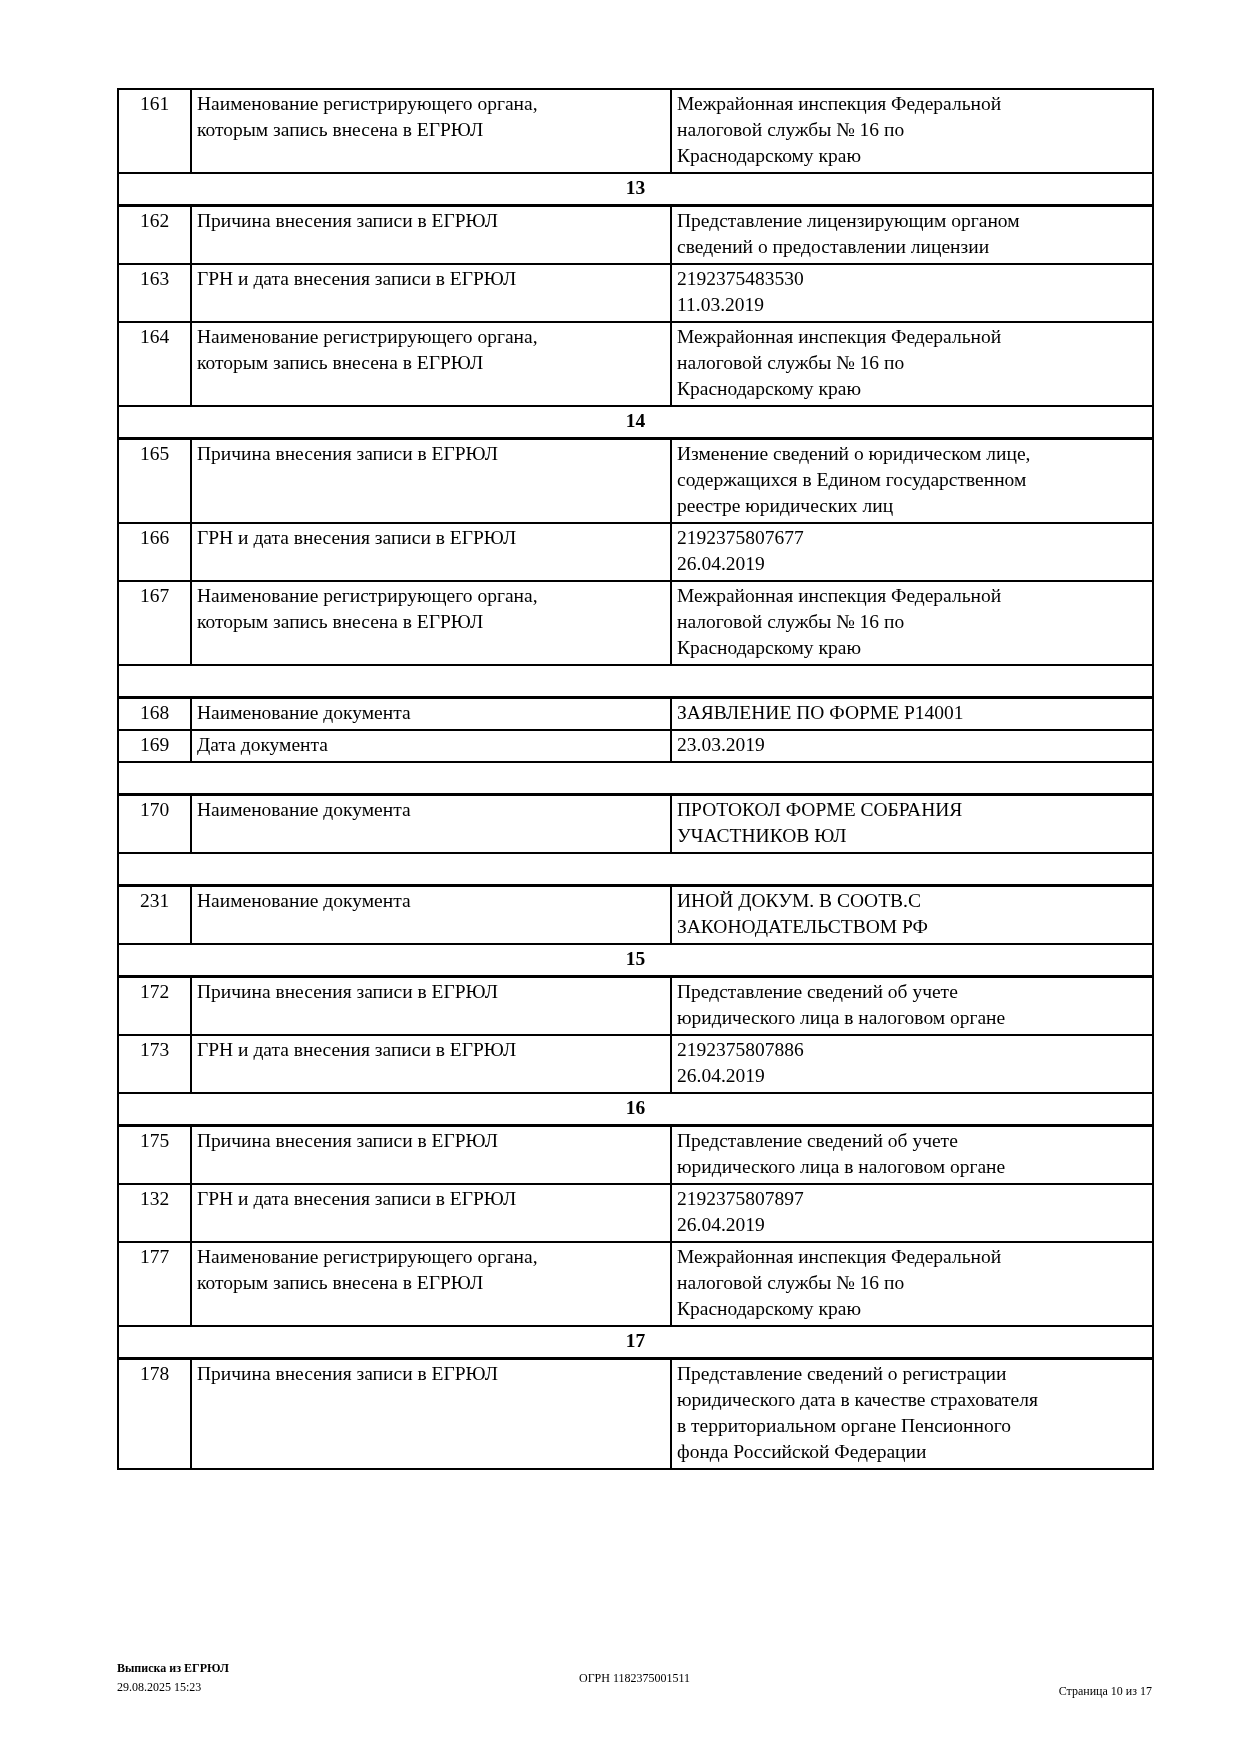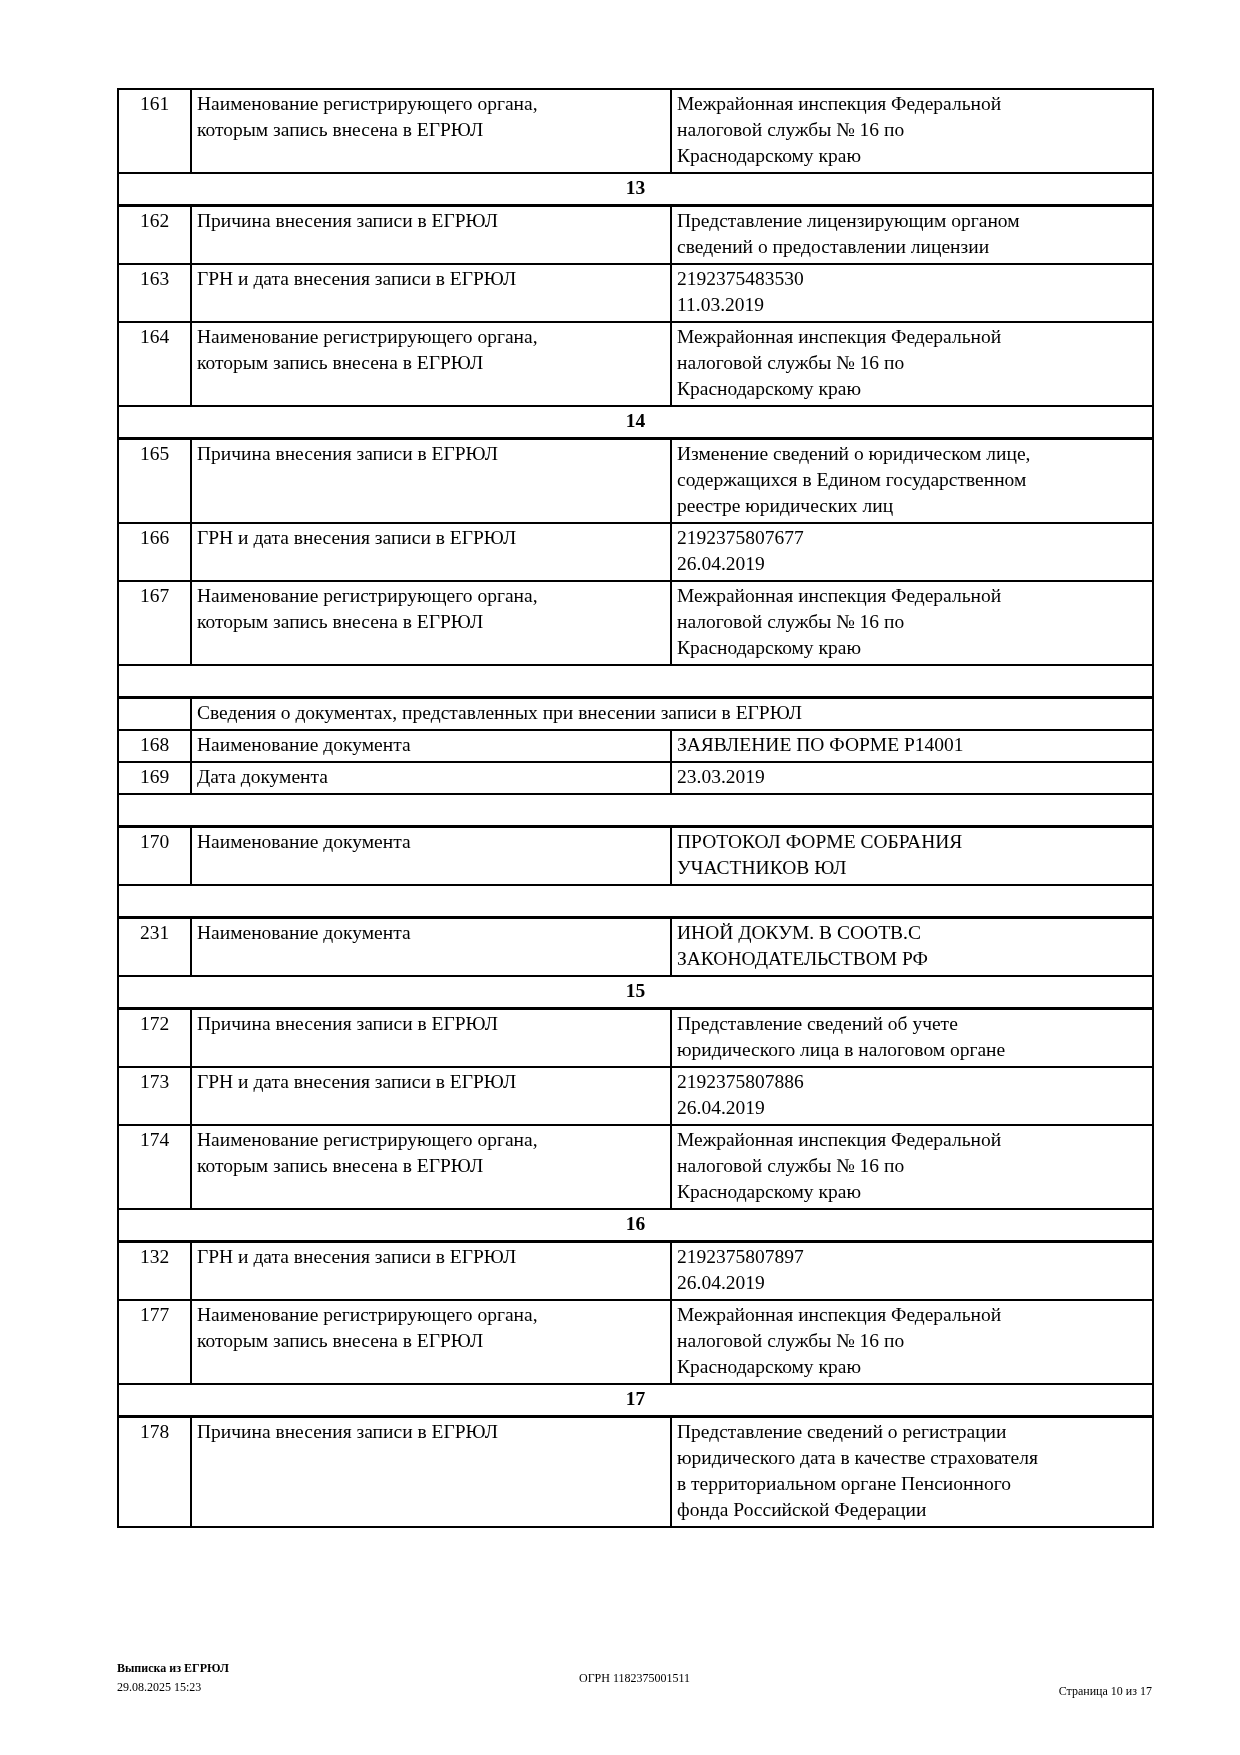--- a/index.html
+++ b/index.html
@@ -133,24 +133,20 @@
           <td class="label">Наименование регистрирующего органа,
 которым запись внесена в ЕГРЮЛ</td>
           <td class="value">Межрайонная инспекция Федеральной
 налоговой службы № 16 по
 Краснодарскому краю</td>
         </tr>
         <tr class="spacer">
           <td colspan="3"></td>
         </tr>
         <tr>
-          <td class="num"></td>
-          <td colspan="2">Сведения о документах, представленных при внесении записи в ЕГРЮЛ</td>
-        </tr>
-        <tr>
           <td class="num">168</td>
           <td class="label">Наименование документа</td>
           <td class="value">ЗАЯВЛЕНИЕ ПО ФОРМЕ Р14001</td>
         </tr>
         <tr>
           <td class="num">169</td>
           <td class="label">Дата документа</td>
           <td class="value">23.03.2019</td>
         </tr>
         <tr class="spacer">
@@ -179,30 +175,28 @@
           <td class="label">Причина внесения записи в ЕГРЮЛ</td>
           <td class="value">Представление сведений об учете
 юридического лица в налоговом органе</td>
         </tr>
         <tr>
           <td class="num">173</td>
           <td class="label">ГРН и дата внесения записи в ЕГРЮЛ</td>
           <td class="value">2192375807886
 26.04.2019</td>
         </tr>
-        <tr>
-          <td class="num">174</td>
-          <td class="label">Наименование регистрирующего органа,
-которым запись внесена в ЕГРЮЛ</td>
-          <td class="value">Межрайонная инспекция Федеральной
-налоговой службы № 16 по
-Краснодарскому краю</td>
-        </tr>
         <tr class="section">
           <td colspan="3">16</td>
+        </tr>
+        <tr>
+          <td class="num">175</td>
+          <td class="label">Причина внесения записи в ЕГРЮЛ</td>
+          <td class="value">Представление сведений об учете
+юридического лица в налоговом органе</td>
         </tr>
         <tr>
           <td class="num">132</td>
           <td class="label">ГРН и дата внесения записи в ЕГРЮЛ</td>
           <td class="value">2192375807897
 26.04.2019</td>
         </tr>
         <tr>
           <td class="num">177</td>
           <td class="label">Наименование регистрирующего органа,

